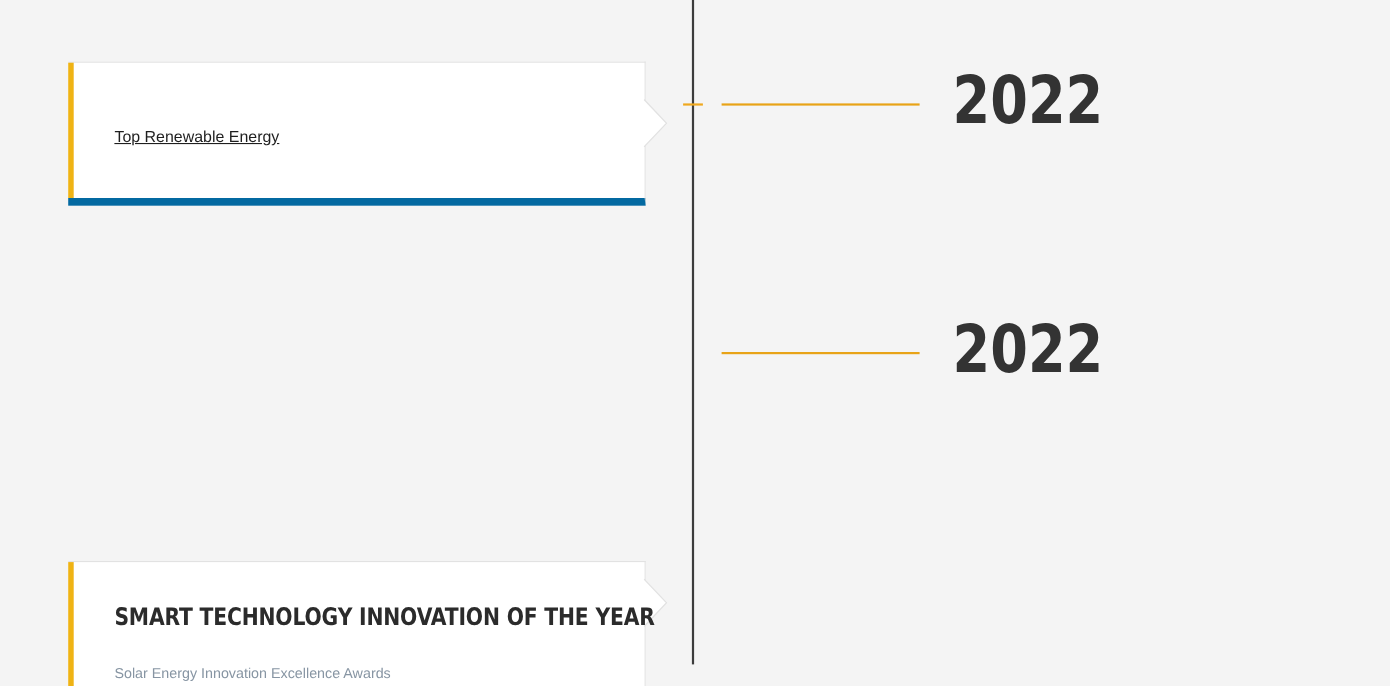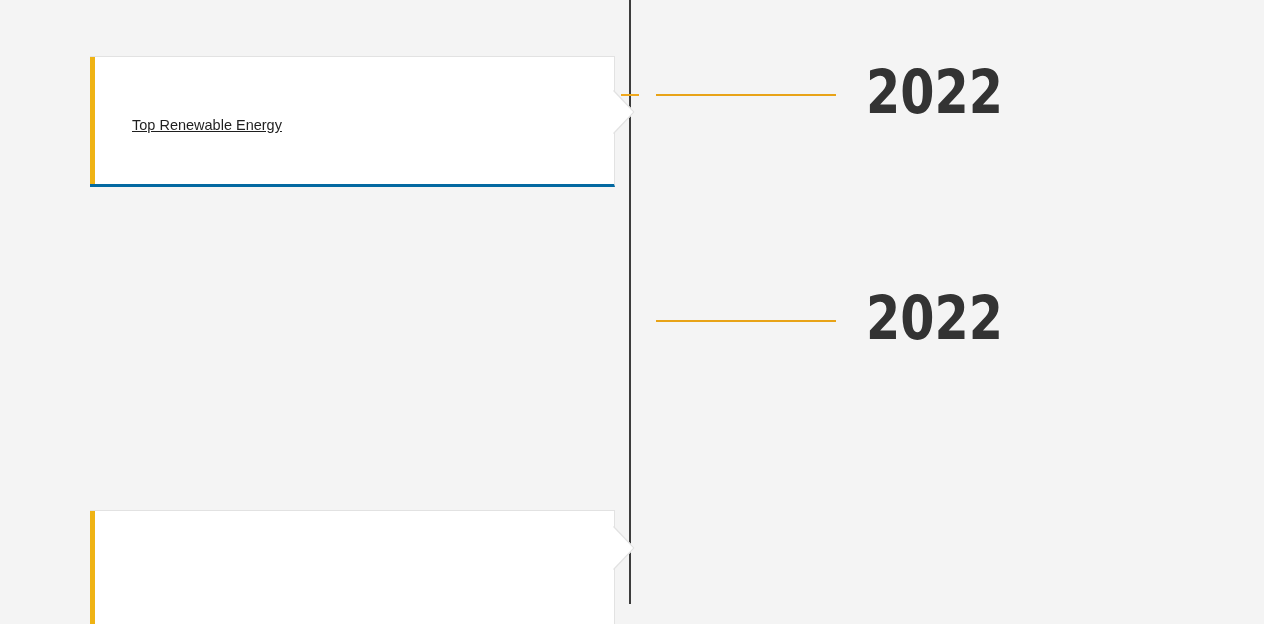--- a/index.html
+++ b/index.html
@@ -41,23 +41,22 @@
   .entry-1 { top: 0px; }
   .entry-2 { top: 226px; }
 
   
   .card {
     position: absolute;
     left: 62px;
     background: #ffffff;
     border: 1px solid #e2e2e2;
     border-left: none;
-    border-bottom: 3px solid #0369a1;
+    border-bottom: 7px solid #0369a1;
     box-sizing: border-box;
-    margin-left: 28px;
   }
   .card-1 {
     top: 56px;
     width: 525px;
     height: 131px;
   }
   .card-2 {
     top: 284px;
     width: 525px;
     height: 200px;
@@ -207,20 +206,24 @@
   <div class="entry entry-2">
 
     <div class="card card-2">
       <div class="card-accent"></div>
       <div class="card-arrow">
         <div class="arrow-fill"></div>
         <svg class="arrow-edge" viewBox="0 0 22 44" preserveAspectRatio="none">
           <polyline points="0.5,0.5 21,22 0.5,43.5" fill="none" stroke="#e2e2e2" stroke-width="1.2"></polyline>
         </svg>
       </div>
+      <div class="card-body">
+        <h2 class="card-title">Smart Technology Innovation of the Year</h2>
+        <div class="card-subtitle">Solar Energy Innovation Excellence Awards</div>
+      </div>
     </div>
 
     <div class="connector"></div>
     <div class="year">2022</div>
 
   </div>
 
 </div>
 
 </body></html>

